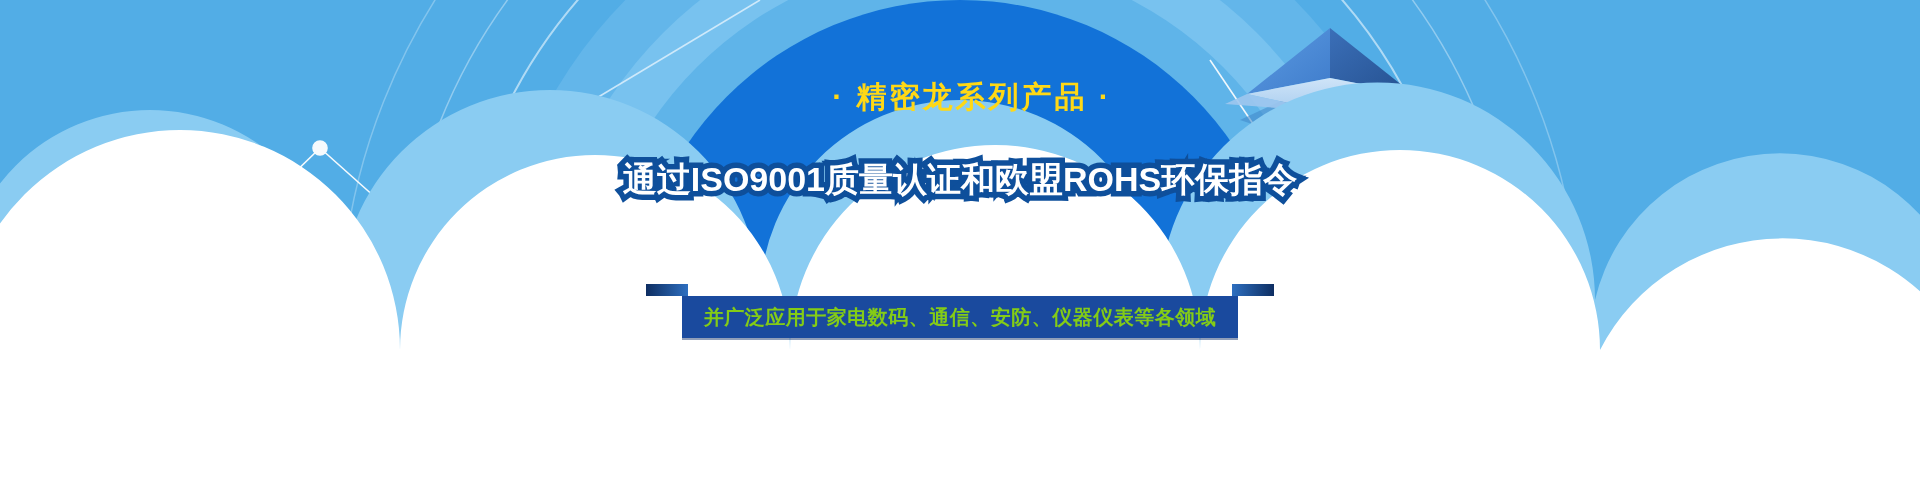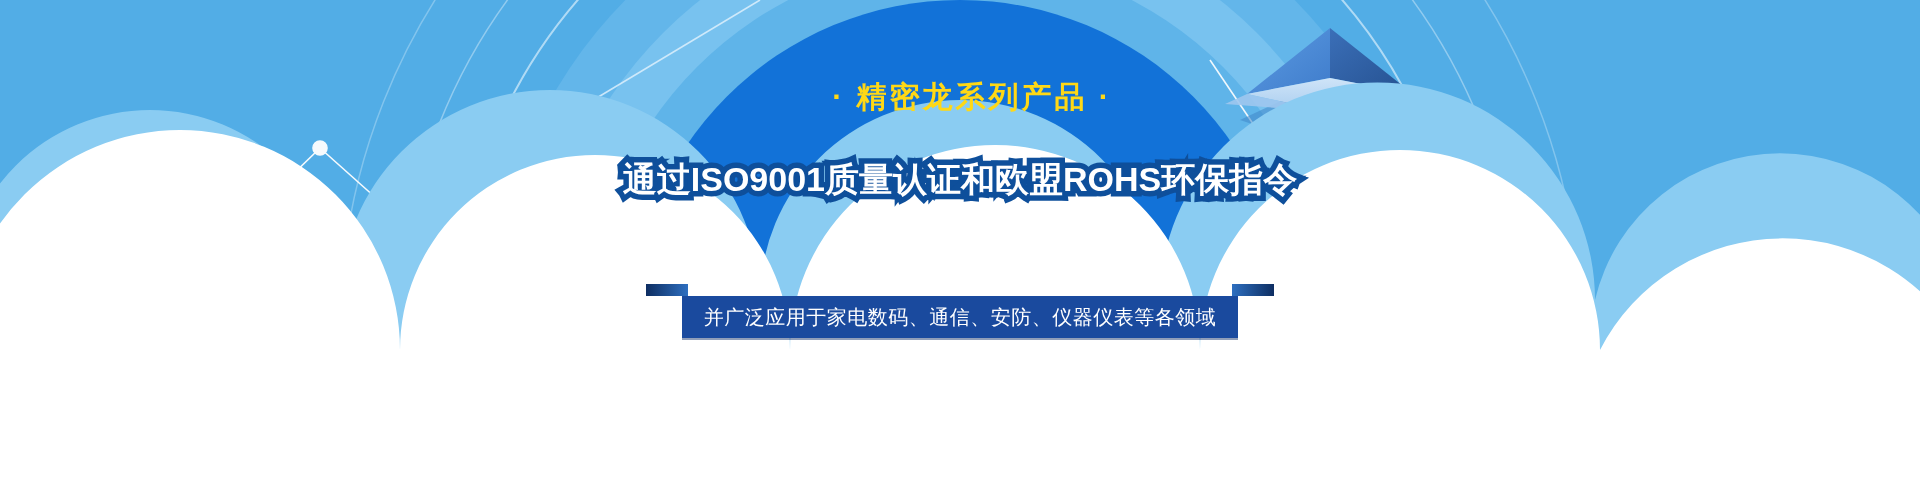--- a/index.html
+++ b/index.html
@@ -91,25 +91,26 @@
     transform: translateX(-50%);
     width: 556px;
     height: 42px;
     background: #1A4A9E;
     box-shadow: 0 2px 0 rgba(8, 40, 100, 0.45);
     display: flex;
     align-items: center;
     justify-content: center;
   }
   .ribbon-label {
-    color: #ffffff;
+    color: #84cc16;
     font-size: 20px;
     line-height: 42px;
     white-space: nowrap;
     letter-spacing: 0.5px;
+    font-weight: bold;
   }
   .ribbon-tab {
     position: absolute;
     top: -12px;
     width: 42px;
     height: 12px;
   }
   .ribbon-tab.left  { left: -36px;  }
   .ribbon-tab.right { right: -36px; }
 </style>

